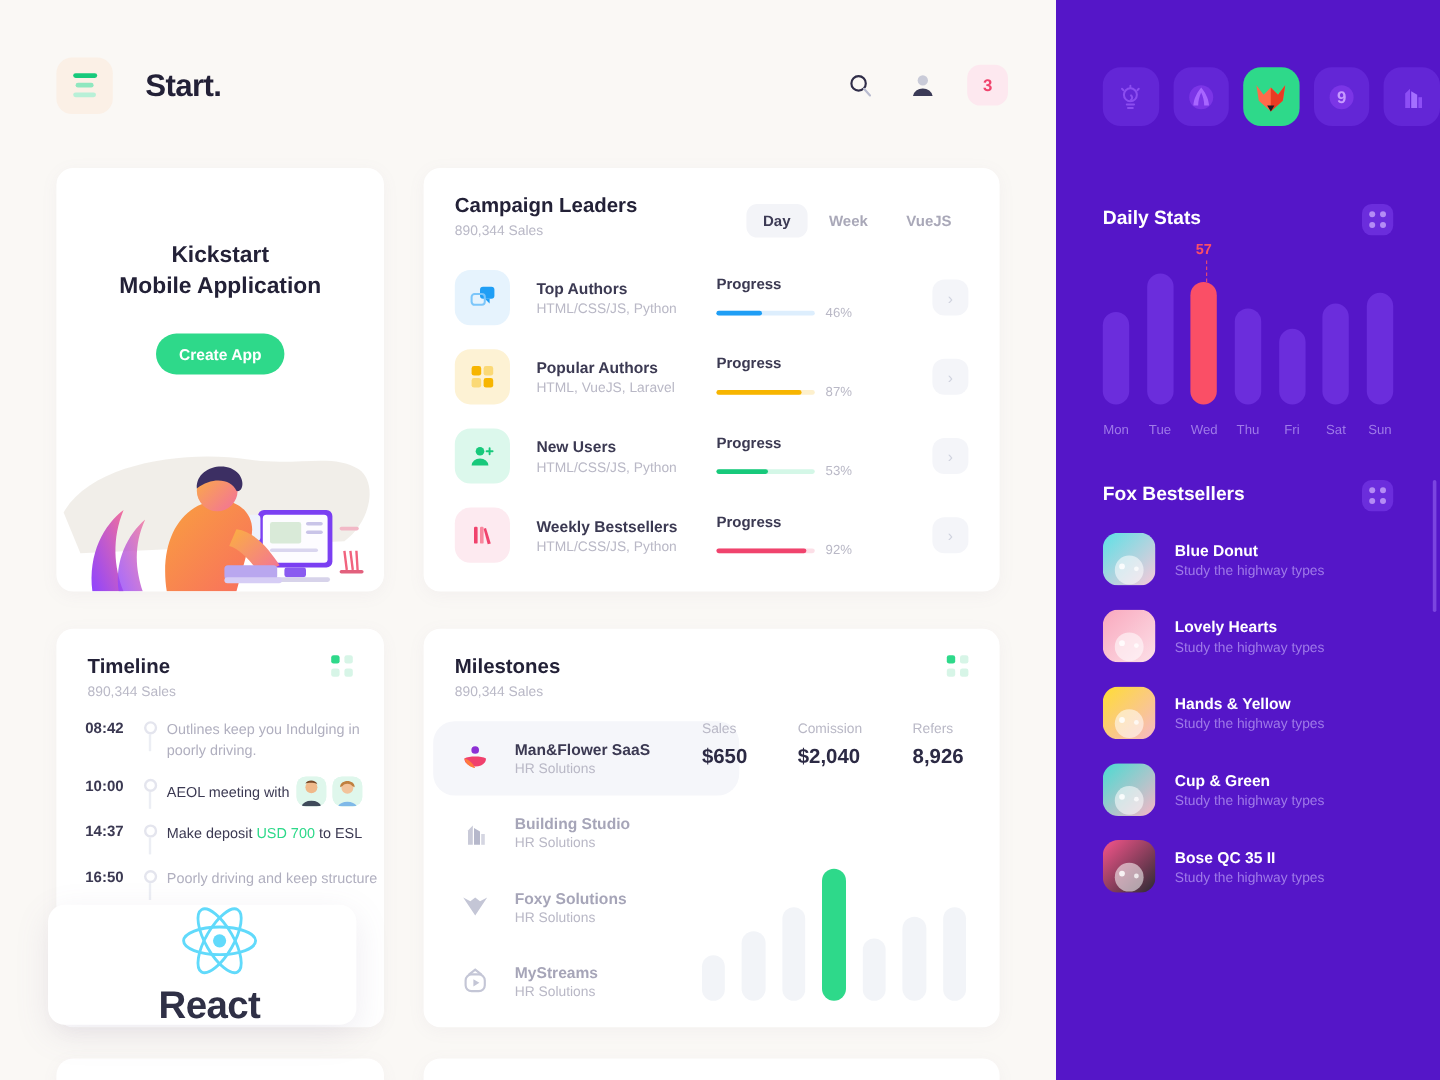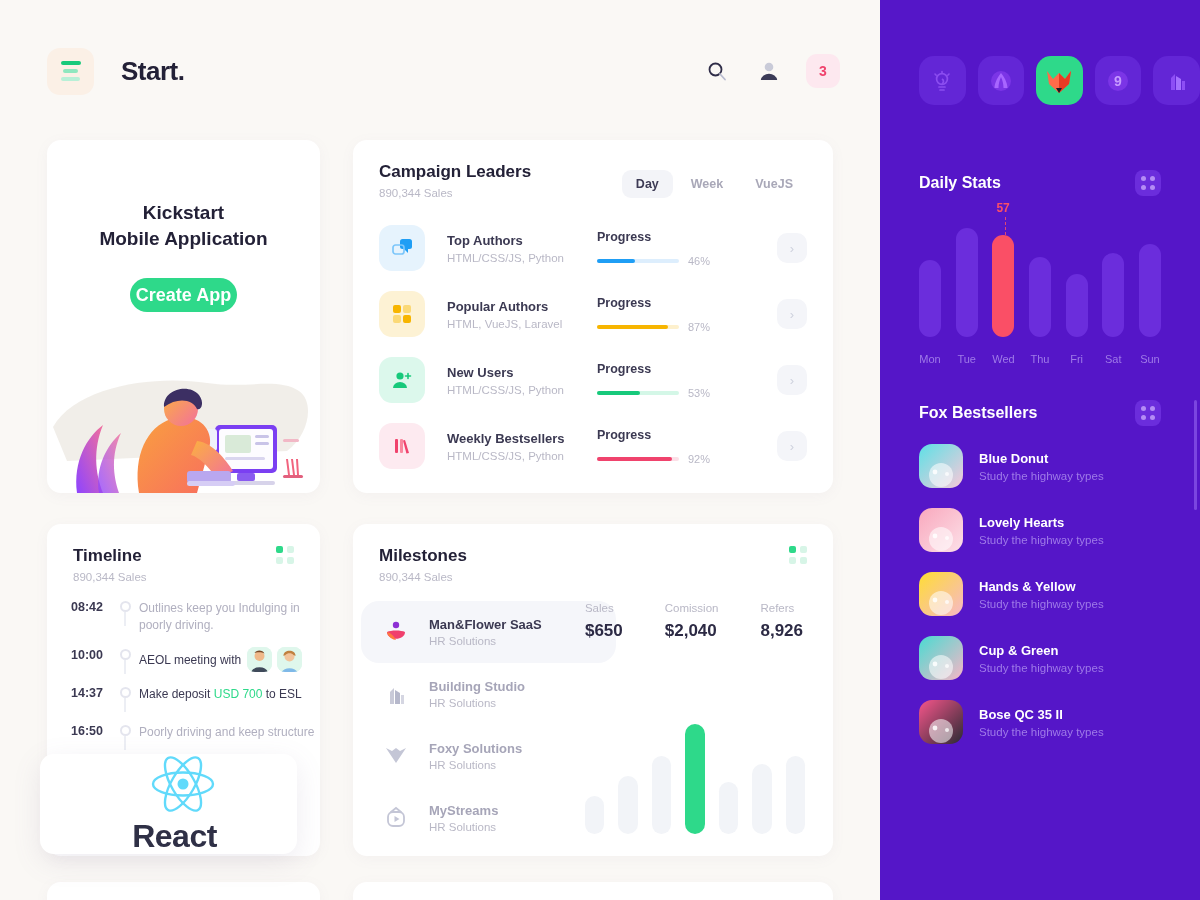--- a/index.html
+++ b/index.html
@@ -59,21 +59,21 @@
 
   
   #kickstart { left: 47px; top: 140px; width: 273px; height: 353px; overflow: hidden; }
   .kick-title {
     text-align: center; margin-top: 60px;
     font-size: 19px; font-weight: bold; color: #232137; line-height: 26px;
   }
   .kick-btn {
     display: block; margin: 26px auto 0; width: 107px; height: 34px;
     border: none; border-radius: 17px; background: #2ed98a;
-    color: #fff; font-size: 18px; font-weight: bold;
+    color: #fff; font-size: 13px; font-weight: bold;
     font-family: "Liberation Sans", sans-serif; cursor: pointer;
   }
   .kick-illu { position: absolute; left: 0; right: 0; bottom: 0; height: 118px; }
 
   
   #campaign { left: 353px; top: 140px; width: 480px; height: 353px; }
   .card-head { padding: 22px 26px 0; display: flex; align-items: flex-start; }
   .card-title { font-size: 17px; font-weight: bold; color: #232137; }
   .card-sub { font-size: 11.5px; color: #b9b8c6; margin-top: 5px; }
   .seg { margin-left: auto; display: flex; align-items: center; gap: 4px; margin-top: 8px; }

